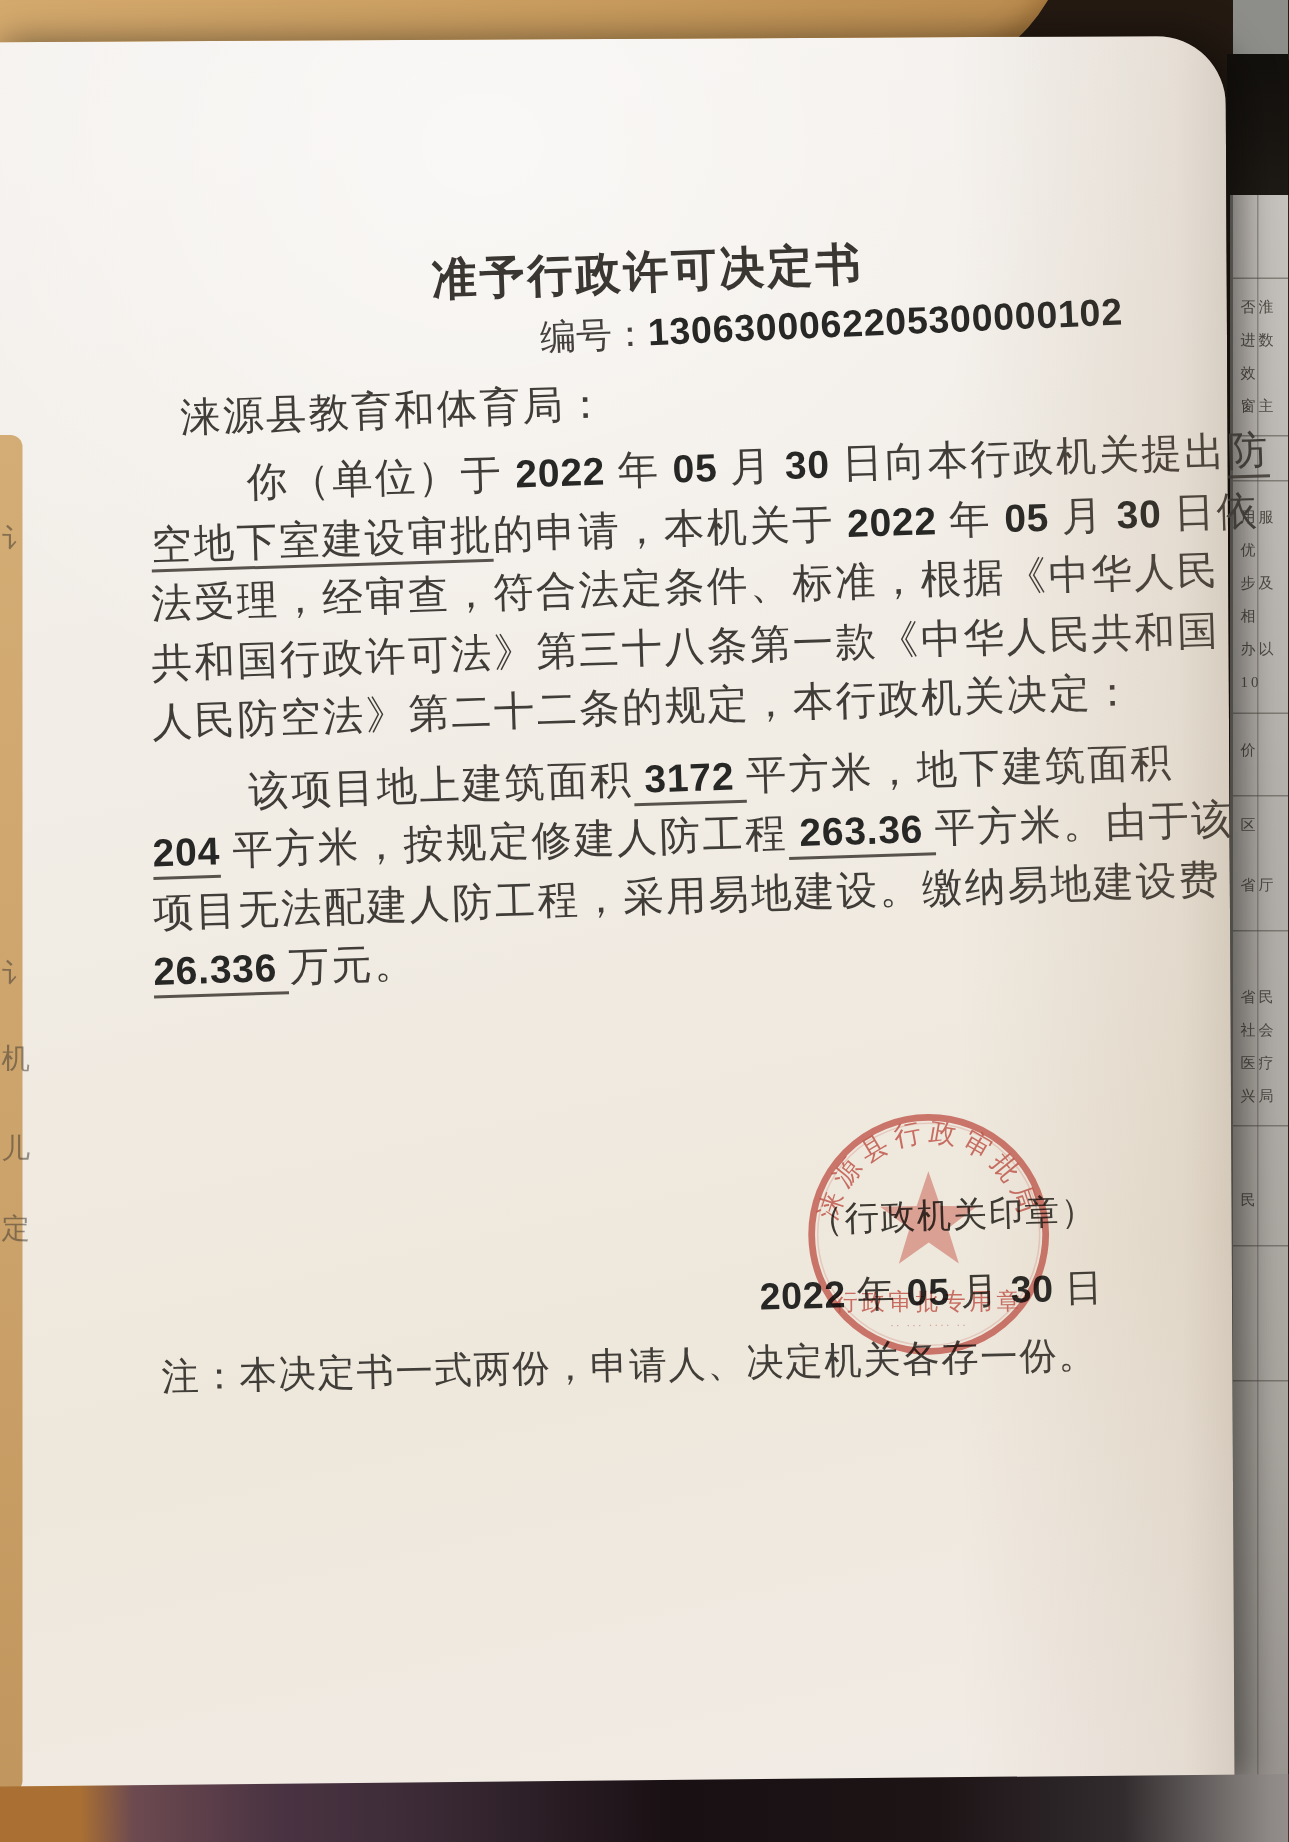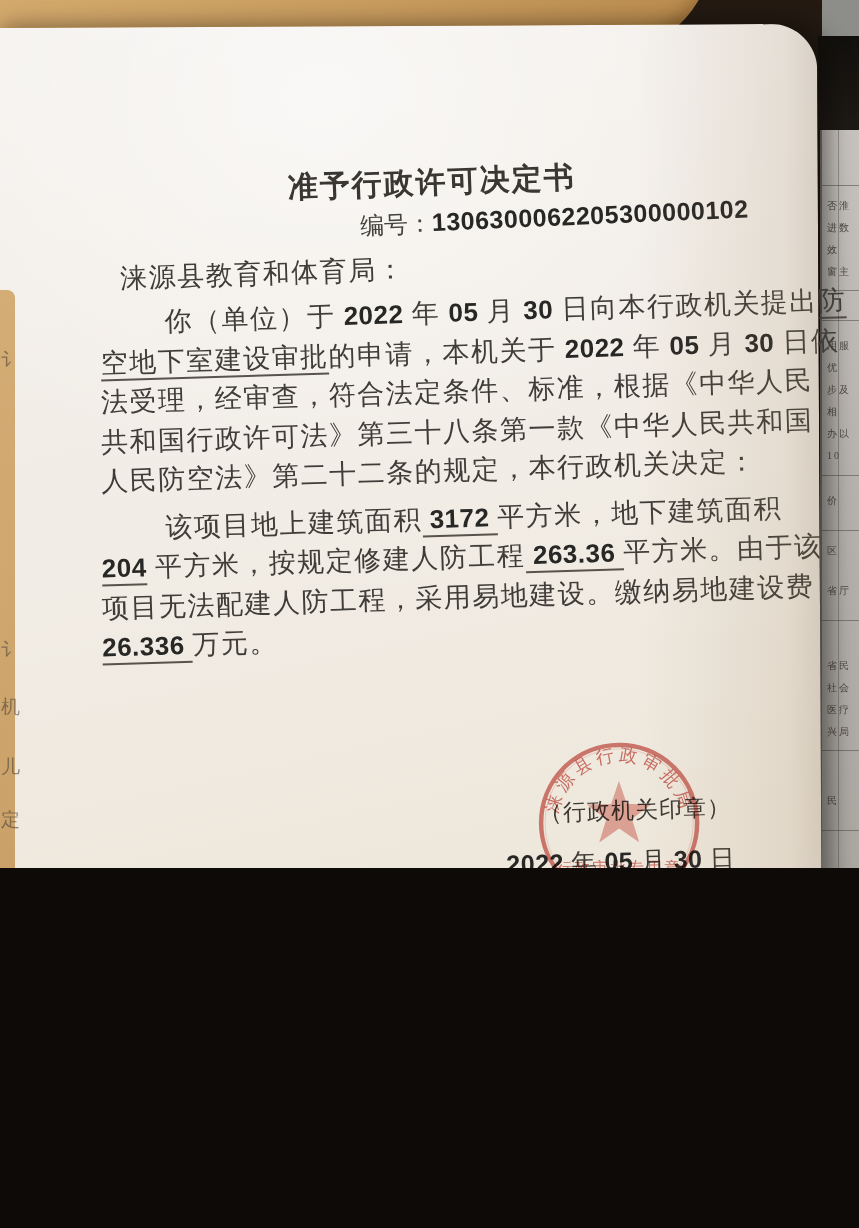--- a/index.html
+++ b/index.html
@@ -1,16 +1,16 @@
 <!DOCTYPE html>
 <html><head>
 <meta charset="utf-8">
 <style>
   html,body{margin:0;padding:0;background:#0d0a08;}
-  .photo{position:relative;width:859px;height:868px;overflow:hidden;
+  .photo{position:relative;width:859px;height:1228px;overflow:hidden;
          background:linear-gradient(180deg,#241a12 0%,#1c1410 40%,#1a1214 100%);
          font-family:"Liberation Serif",serif;}
   .photo *{box-sizing:border-box;}
 
   
   .corner-gray-top{position:absolute;left:822px;top:0;width:37px;height:40px;background:#8d8d89;}
   .dark-wedge{position:absolute;left:818px;top:36px;width:41px;height:126px;
               background:linear-gradient(180deg,#12100d,#221d18);}
   .side-sheet{position:absolute;left:820px;top:130px;width:39px;height:1098px;
               background:linear-gradient(180deg,#c6c2bd 0%,#b5b1ac 35%,#aaa6a0 75%,#98938e 100%);

